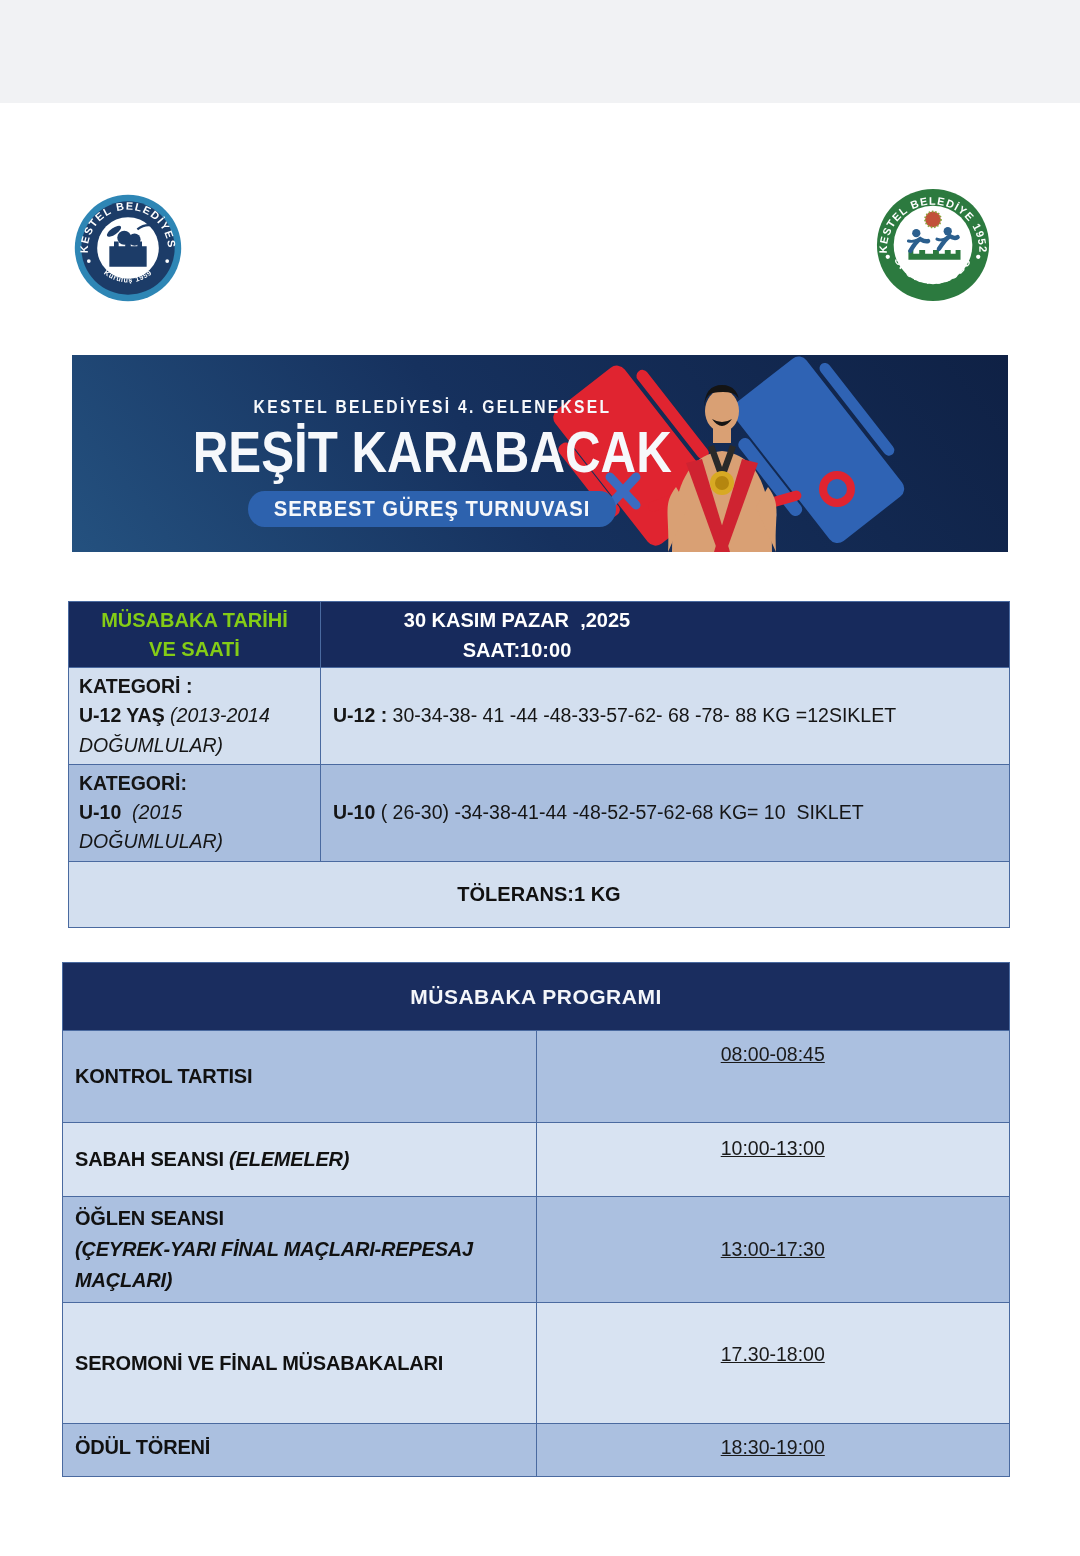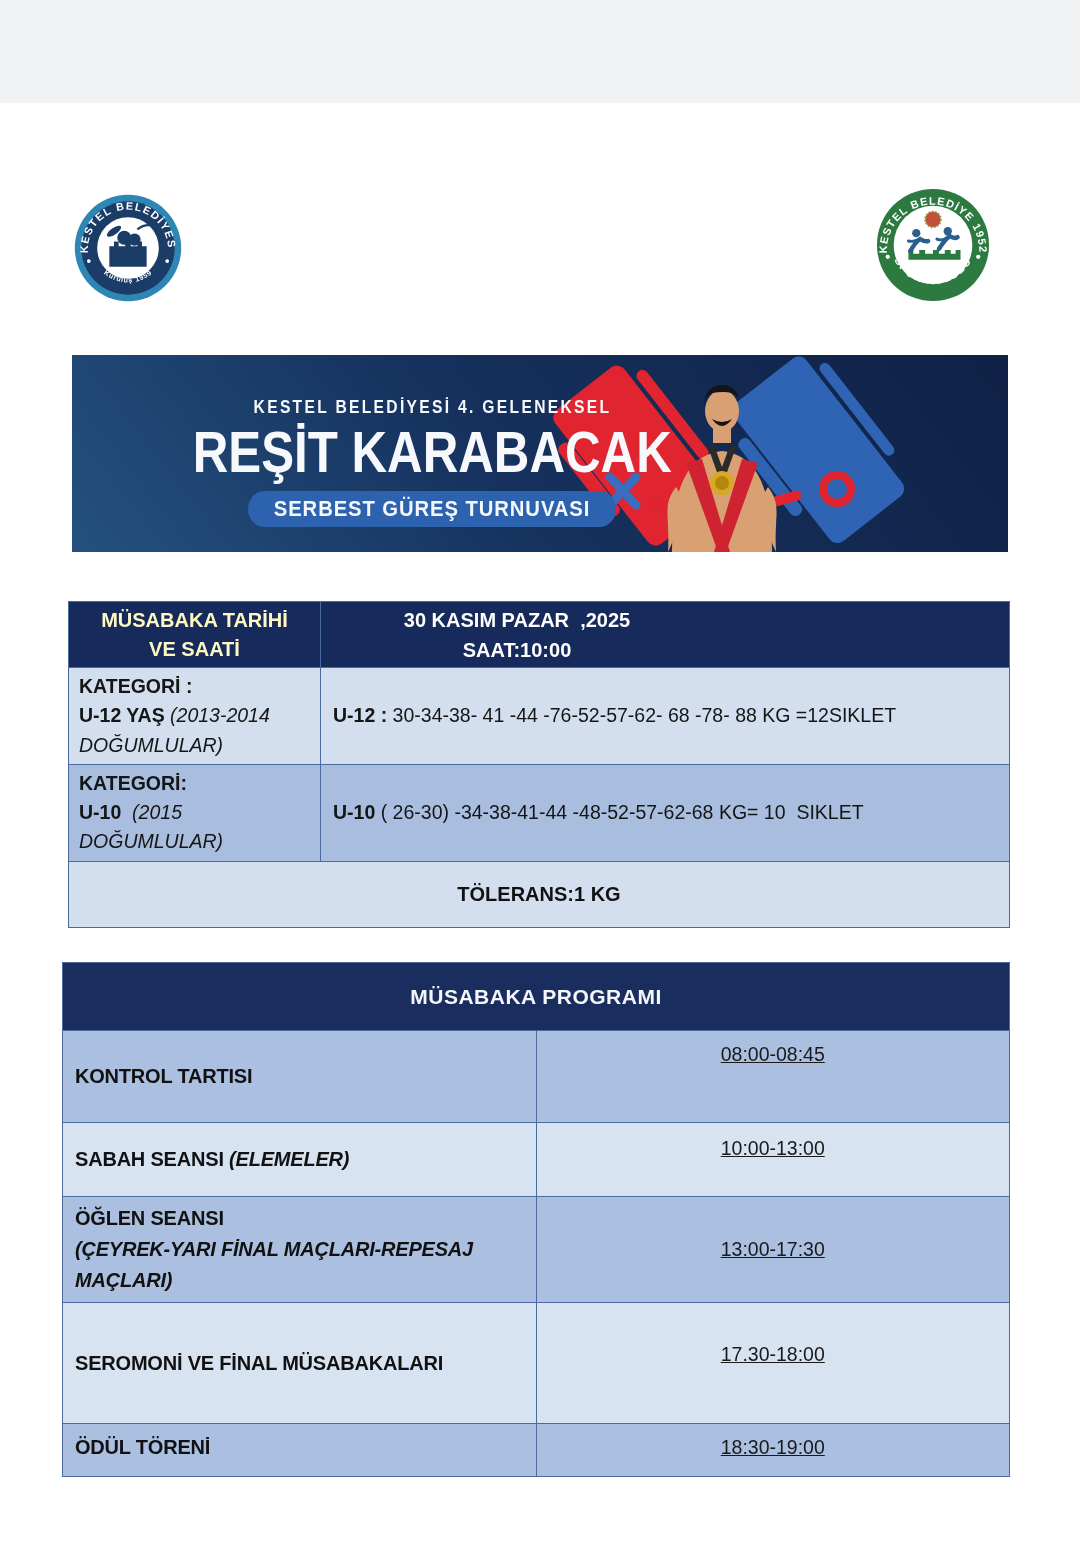--- a/index.html
+++ b/index.html
@@ -36,21 +36,21 @@
 
   
   .info-table { position:absolute; left:68px; top:601px; width:942px; }
   .info-table td { vertical-align:middle; }
   .it-c1 { width:252px; }
   .t1r1 { height:66px; }
   .t1r2 { height:33px; }
   .t1r3 { height:90px; }
   .t1r4 { height:95px; }
   .t1r5 { height:66px; }
-  .hdr-navy { background:#172a5c; color:#fef9c3; font-weight:700; font-size:20px; text-align:center; }
+  .hdr-navy { background:#172a5c; color:#84cc16; font-weight:700; font-size:20px; text-align:center; }
   .hdr-navy .line { display:block; line-height:1.45; }
   .cell-light  { background:#ccd8e9; }
   .cell-light2 { background:#d3dfef; }
   .cell-mid    { background:#a9bede; }
   .lbl { color:#0d1b38; font-weight:700; font-size:20px; padding-left:10px; }
   .cat { color:#151515; font-size:19.5px; line-height:1.5; padding:4px 6px 4px 10px; }
   .cat .b { font-weight:700; }
   .cat .i { font-style:italic; }
   .val { color:#151515; font-size:19.5px; padding-left:12px; }
   .val .b { font-weight:700; }
@@ -201,21 +201,21 @@
         <span class="line prewrap">30 KASIM PAZAR  ,2025</span>
         <span class="line">SAAT:10:00</span>
       </td>
     </tr>
     <tr class="t1r3">
       <td class="it-c1 cell-light2 cat">
         <span class="b" style="display:block">KATEGORİ :</span>
         <span class="b prewrap">U-12 YAŞ </span><span class="i">(2013-2014 DOĞUMLULAR)</span>
       </td>
       <td class="cell-light2 val">
-        <span class="b">U-12 :</span><span class="prewrap"> 30-34-38- 41 -44 -76-52-57-62- 68 -78- 88 KG =12SIKLET</span>
+        <span class="b">U-12 :</span><span class="prewrap"> 30-34-38- 41 -44 -48-33-57-62- 68 -78- 88 KG =12SIKLET</span>
       </td>
     </tr>
     <tr class="t1r4">
       <td class="it-c1 cell-mid cat">
         <span class="b" style="display:block">KATEGORİ:</span>
         <span class="b prewrap">U-10 </span><span class="i prewrap"> (2015 DOĞUMLULAR)</span>
       </td>
       <td class="cell-mid val">
         <span class="b">U-10</span><span class="prewrap"> ( 26-30) -34-38-41-44 -48-52-57-62-68 KG= 10  SIKLET</span>
       </td>

